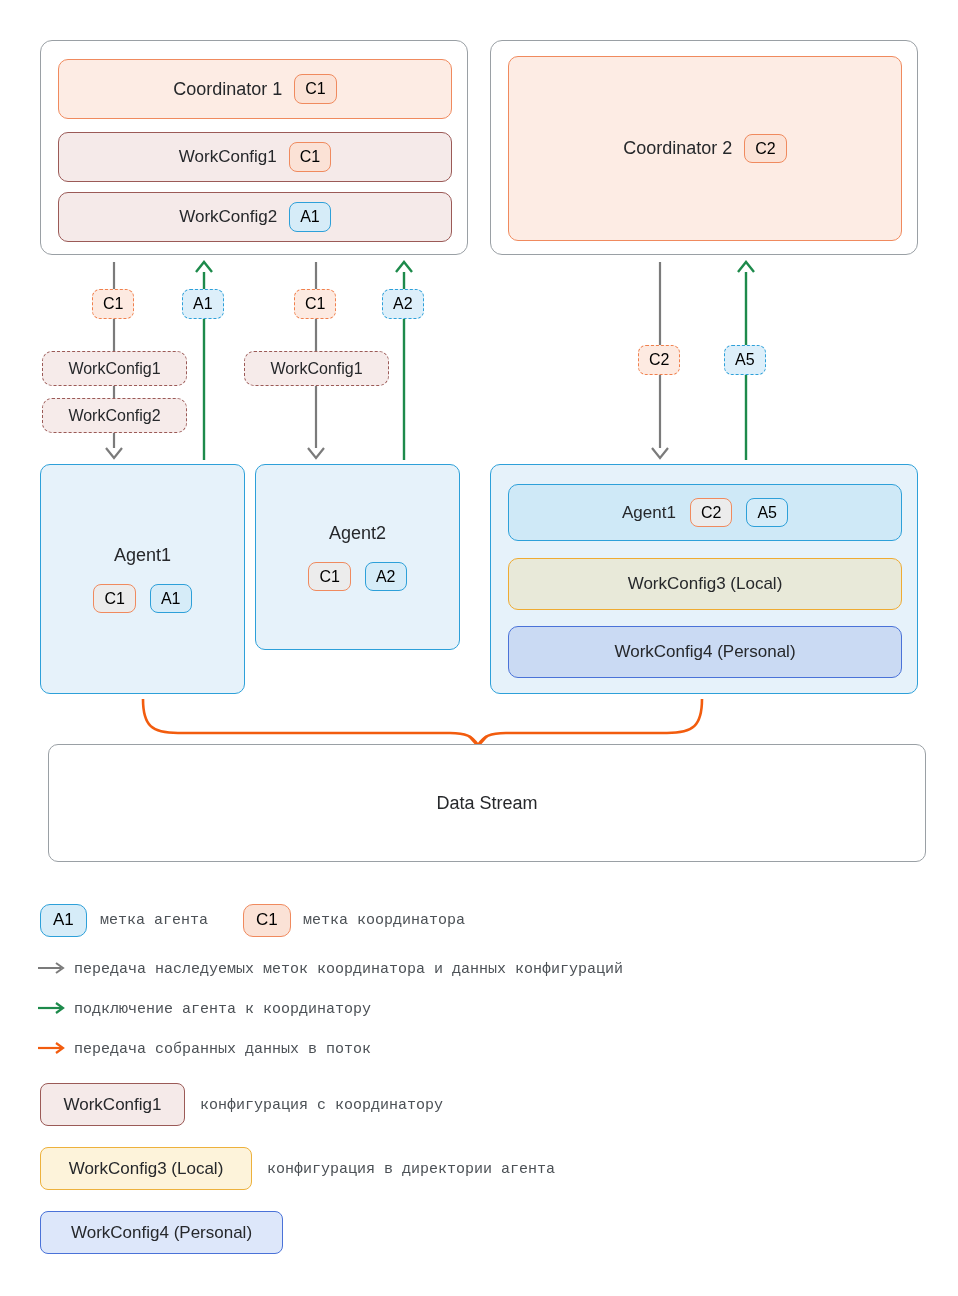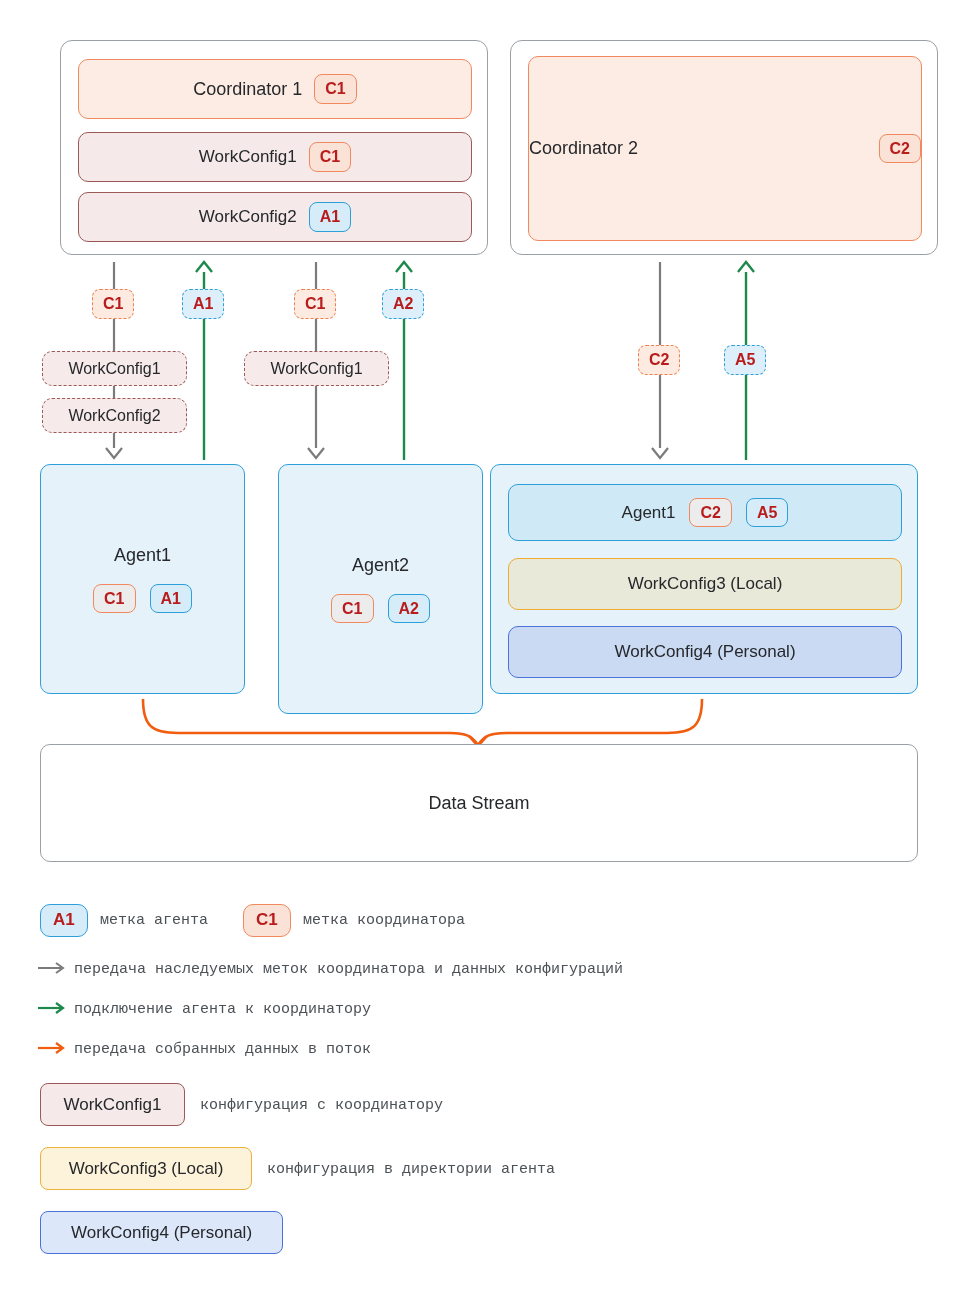--- a/index.html
+++ b/index.html
@@ -3,49 +3,49 @@
 <meta charset="utf-8">
 <style>
   * { box-sizing: border-box; }
   html,body { margin:0; padding:0; background:#ffffff; }
   body { font-family:"Liberation Sans", sans-serif; color:#26282b; }
   .canvas { position:relative; width:958px; height:1296px; background:#fff; overflow:hidden; }
 
   svg.overlay { position:absolute; left:0; top:0; width:958px; height:1296px; z-index:1; pointer-events:none; }
 
   
-  .outer { position:absolute; background:#fff; border:1.5px solid #9aa0a5; border-radius:12px; z-index:2;margin-left:20px; }
+  .outer { position:absolute; background:#fff; border:1.5px solid #9aa0a5; border-radius:12px; z-index:2; }
 
   
   .row { position:absolute; display:flex; align-items:center; justify-content:center; gap:12px;
          border-radius:10px; font-size:17px; font-weight:500; color:#26282b; z-index:3; }
   .coord-fill   { background:#fdece4; border:1.5px solid #f08a5e; font-size:18px; }
   .wc-coord     { background:#f5eae9; border:1.5px solid #9b5a57; }
   .wc-coord-dash{ background:#f6ebea; border:1.5px dashed #9b5a57; font-size:16px; }
   .wc-local     { background:#e8e9d9; border:1.5px solid #efab32; }
   .wc-personal  { background:#cadaf3; border:1.5px solid #4a72d8; }
   .agent-inner  { background:#cfe9f7; border:1.5px solid #2da0d9; }
 
   
   .badge { display:inline-flex; align-items:center; justify-content:center; border-radius:8px;
-           font-size:16px; font-weight:700; color:#b91c1c; padding:5px 10px; line-height:1.1; }
+           font-size:16px; font-weight:400; color:#000000; padding:5px 10px; line-height:1.1; }
   .b-coord       { background:#fbe2d6; border:1.5px solid #f08a5e; }
   .b-coord-dash  { background:#fdeae1; border:1.5px dashed #f0804d; }
   .b-coord-muted { background:#ececec; border:1.5px solid #f08a5e; }
   .b-agent       { background:#d6ecf8; border:1.5px solid #2da0d9; }
   .b-agent-dash  { background:#ddeffa; border:1.5px dashed #2da0d9; }
   .flow-badge { position:absolute; z-index:4; }
 
   
   .agent-box { position:absolute; background:#e6f2fa; border:1.5px solid #2da0d9; border-radius:10px; z-index:2;
                display:flex; flex-direction:column; align-items:center; justify-content:center; gap:18px; }
   .agent-title { font-size:18px; font-weight:500; }
   .agent-badges { display:flex; gap:14px; }
 
-  .datastream { position:absolute; left:40px; top:744px; width:878px; height:118px; background:#fff;
+  .datastream { position:absolute; left:48px; top:744px; width:878px; height:118px; background:#fff;
                 border:1.5px solid #9aa0a5; border-radius:10px; display:flex; align-items:center; justify-content:center;
                 font-size:18px; font-weight:500; z-index:2; }
 
   
   .lg-badge { position:absolute; z-index:3; border-radius:10px; font-size:17px; padding:6px 12px; }
   .lg-label { position:absolute; z-index:3; font-size:15px; color:#4c5156; white-space:nowrap;font-family:Liberation Mono, monospace; }
   .lg-arrow { position:absolute; z-index:3; }
   .lg-box { position:absolute; z-index:3; display:flex; align-items:center; justify-content:center;
             border-radius:8px; font-size:17px; font-weight:500; }
 </style>
@@ -97,21 +97,21 @@
       <span>WorkConfig1</span>
       <span class="badge b-coord">C1</span>
     </div>
     <div class="row wc-coord" style="left:17px; top:151px; width:394px; height:50px;">
       <span>WorkConfig2</span>
       <span class="badge b-agent">A1</span>
     </div>
   </div>
 
   <div class="outer" style="left:490px; top:40px; width:428px; height:215px;">
-    <div class="row coord-fill" style="left:17px; top:15px; width:394px; height:185px;justify-content:space-between;">
+    <div class="row coord-fill" style="left:17px; top:15px; width:394px; height:185px;">
       <span>Coordinator 2</span>
       <span class="badge b-coord">C2</span>
     </div>
   </div>
 
   <span class="badge b-coord-dash flow-badge" style="left:92px; top:289px;">C1</span>
   <span class="badge b-agent-dash flow-badge" style="left:182px; top:289px;">A1</span>
   <span class="badge b-coord-dash flow-badge" style="left:294px; top:289px;">C1</span>
   <span class="badge b-agent-dash flow-badge" style="left:382px; top:289px;">A2</span>
   <span class="badge b-coord-dash flow-badge" style="left:638px; top:345px;">C2</span>
@@ -122,21 +122,21 @@
   <div class="row wc-coord-dash" style="left:244px; top:351px; width:145px; height:35px;">WorkConfig1</div>
 
   <div class="agent-box" style="left:40px; top:464px; width:205px; height:230px;">
     <span class="agent-title">Agent1</span>
     <span class="agent-badges">
       <span class="badge b-coord-muted">C1</span>
       <span class="badge b-agent">A1</span>
     </span>
   </div>
 
-  <div class="agent-box" style="left:278px; top:464px; width:205px; height:250px;">
+  <div class="agent-box" style="left:255px; top:464px; width:205px; height:186px;">
     <span class="agent-title">Agent2</span>
     <span class="agent-badges">
       <span class="badge b-coord-muted">C1</span>
       <span class="badge b-agent">A2</span>
     </span>
   </div>
 
   <div class="agent-box" style="left:490px; top:464px; width:428px; height:230px; display:block;">
     <div class="row agent-inner" style="left:17px; top:19px; width:394px; height:57px; gap:14px;">
       <span>Agent1</span>

